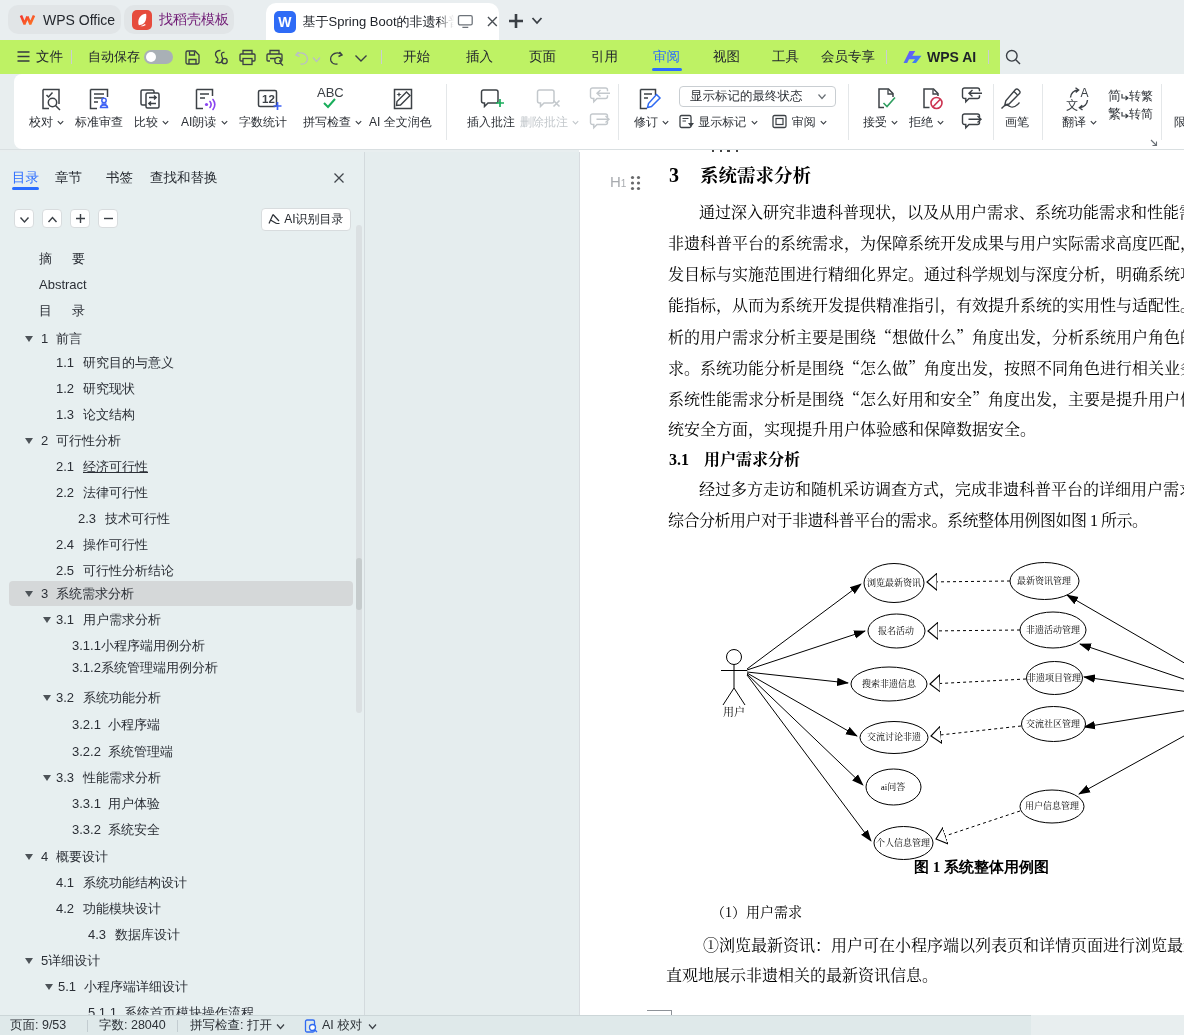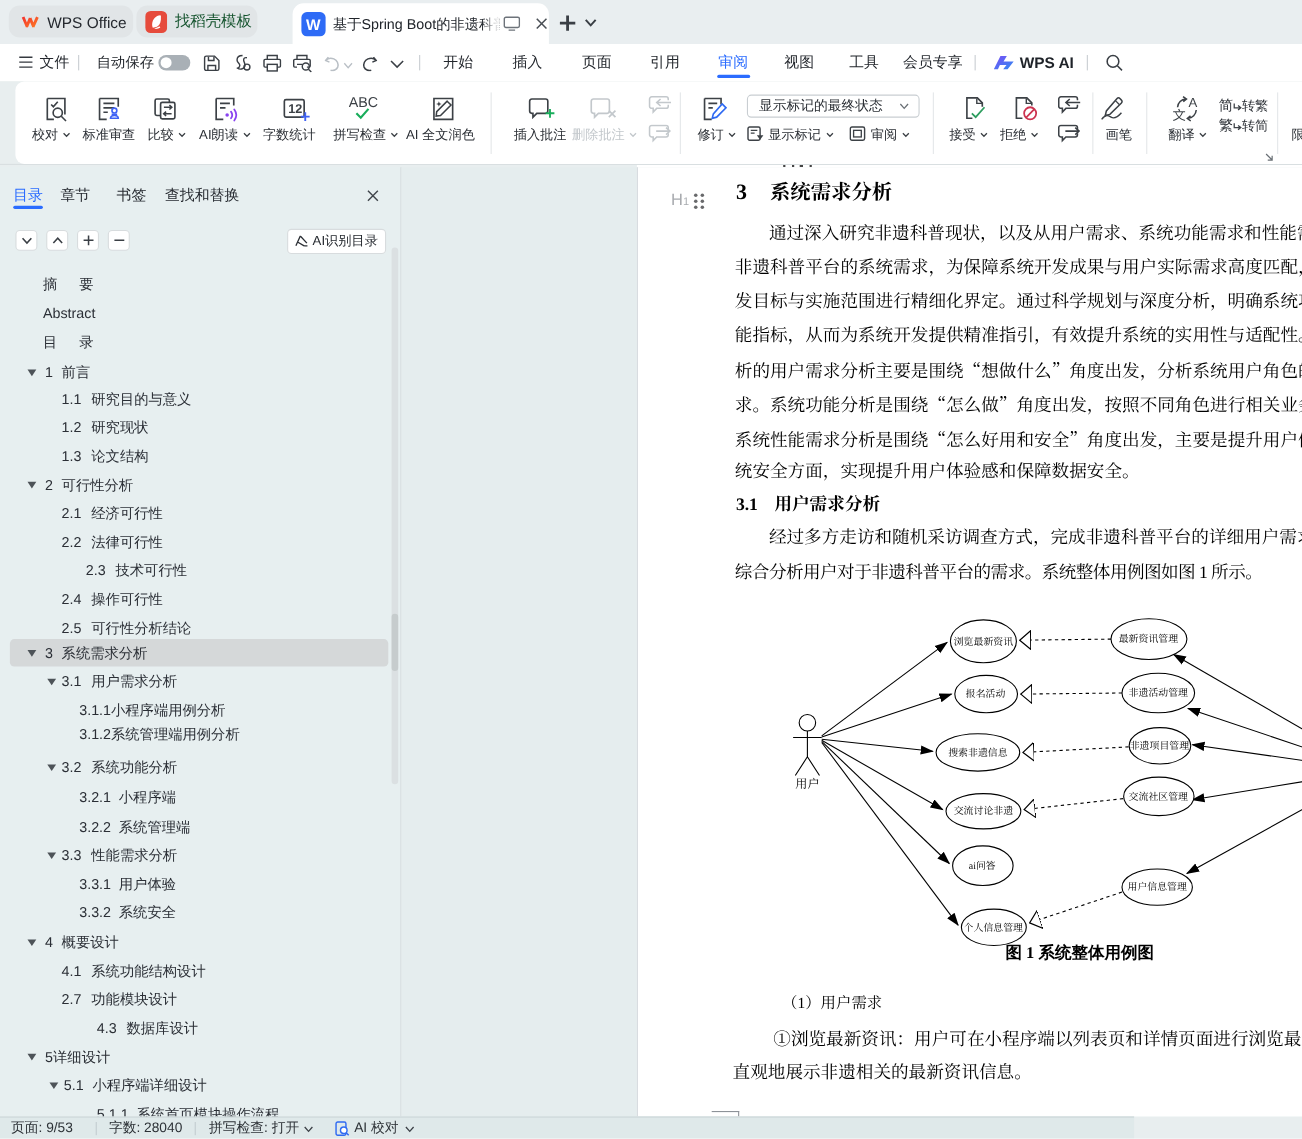--- a/index.html
+++ b/index.html
@@ -4,21 +4,21 @@
 <style>
   * { margin:0; padding:0; box-sizing:border-box; }
   html,body { width:1184px; height:1035px; overflow:hidden; font-family:"Liberation Sans", sans-serif; }
   .abs { position:absolute; }
   #root { position:relative; width:1184px; height:1035px; background:#e8eeef; }
   
   #tabbar { position:absolute; left:0; top:0; width:1184px; height:40px; background:#e9eef0; }
   .tab { position:absolute; top:5px; height:29px; border-radius:10px; background:#e1e5e7; display:flex; align-items:center; }
   #tabactive { position:absolute; left:266px; top:3px; width:233px; height:37px; background:#fff; border-radius:10px 10px 0 0; display:flex; align-items:center; }
   
-  #menubar { position:absolute; left:0; top:40px; width:1184px; height:34px; background:#ffffff; }
+  #menubar { position:absolute; left:0; top:40px; width:1000px; height:34px; background:#bef264; }
   .mi { position:absolute; top:0; height:34px; line-height:34px; font-size:13.5px; color:#23272d; }
   .vdiv { position:absolute; width:1px; background:#c9ced2; }
   
   #toolstrip { position:absolute; left:0; top:74px; width:1184px; height:78px; background:#e8eeef; }
   #toolpanel { position:absolute; left:14px; top:0px; width:1210px; height:75px; background:#fff; border-radius:8px; overflow:hidden; }
   .tbl { position:absolute; font-size:12px; color:#2b2f35; white-space:nowrap; line-height:14px; top:41px; }
   .tdiv { position:absolute; top:10px; height:56px; width:1px; background:#e4e7e9; }
   .car { display:inline-block; width:9px; height:9px; vertical-align:-1px; }
   
   #sidebar { position:absolute; left:0; top:152px; width:365px; height:863px; background:#e7eff0; border-right:1px solid #d3dadd; }
@@ -52,21 +52,21 @@
           <path d="M0.8 1.5 H4 M13 1.5 H16.2" stroke="url(#wg)" stroke-width="2.6" fill="none"></path>
         </svg>
       <span style="margin-left:7px; font-size:14px; color:#24282e;">WPS Office</span>
     </div>
     <div class="tab" style="left:124px; width:110px;">
       <svg style="margin-left:8px" width="20" height="20" viewBox="0 0 20 20">
           <rect x="0" y="0" width="20" height="20" rx="5" fill="#e64b3c"></rect>
           <path d="M13.8 3.8 C9.5 4.2 6.8 7.2 6.3 11.8 C6.2 13 6.4 14.2 6.9 15.2 C8.3 14.9 9.8 14.9 11 14.1 C13.5 12.6 14.6 9.5 14.3 4.6 Z" fill="#fff"></path>
           <path d="M8.2 16.2 C10 16.6 12.2 16.3 13.8 15.1 L12.9 13.9 C11.5 14.9 9.8 15.4 8.2 16.2 Z" fill="#fff"></path>
         </svg>
-      <span style="margin-left:7px; font-size:14px; color:#14532d;font-family:Liberation Serif, serif;">找稻壳模板</span>
+      <span style="margin-left:7px; font-size:14px; color:#701a75;font-family:Liberation Serif, serif;">找稻壳模板</span>
     </div>
     <div id="tabactive">
       <div style="margin-left:8px; width:22px; height:22px; border-radius:5px; background:#2e6bf6; color:#fff; font-size:14px; font-weight:bold; text-align:center; line-height:22px;">W</div>
       <span style="margin-left:7px; font-size:13px; color:#21252b; width:154px; overflow:hidden; white-space:nowrap; position:relative;">基于Spring Boot的非遗科普平<i style="position:absolute; right:0; top:0; width:16px; height:100%; background:linear-gradient(to right, rgba(255,255,255,0), #fff);"></i></span>
       <svg width="17" height="15" viewBox="0 0 17 15" style="margin-left:3px">
           <rect x="1.5" y="1.5" width="14" height="9.5" rx="1.5" fill="none" stroke="#6d737a" stroke-width="1.3"></rect>
           <path d="M5.5 13.5 H11.5" stroke="#6d737a" stroke-width="1.3"></path>
         </svg>
       <svg width="13" height="13" viewBox="0 0 13 13" style="margin-left:13px">
           <path d="M2 2 L11 11 M11 2 L2 11" stroke="#4a4f55" stroke-width="1.4"></path>
@@ -361,38 +361,38 @@
           <path d="M5 1.5 L1 10.5 M5 1.5 L11 8 M2.5 7 L8.5 10.5 M8.5 10.5 L11.5 10.5" fill="none" stroke="#2b2f35" stroke-width="1.2"></path>
         </svg> AI识别目录</div>
     <div class="ti" style="top:94px;"><span class="num" style="margin-left:39px; width:33px;">摘</span>要</div>
     <div class="ti" style="top:146px;"><span class="num" style="margin-left:39px; width:33px;">目</span>录</div>
     <div class="ti" style="top:120px; padding-left:39px;">Abstract</div>
     <div class="ti" style="top:174px;"><i class="tri" style="left:25px;"></i><span class="num" style="margin-left:41px; width:15px;">1</span>前言</div>
     <div class="ti" style="top:198px;"><span class="num" style="margin-left:56px; width:27px;">1.1</span>研究目的与意义</div>
     <div class="ti" style="top:224px;"><span class="num" style="margin-left:56px; width:27px;">1.2</span>研究现状</div>
     <div class="ti" style="top:250px;"><span class="num" style="margin-left:56px; width:27px;">1.3</span>论文结构</div>
     <div class="ti" style="top:276px;"><i class="tri" style="left:25px;"></i><span class="num" style="margin-left:41px; width:15px;">2</span>可行性分析</div>
-    <div class="ti" style="top:302px;"><span class="num" style="margin-left:56px; width:27px;">2.1</span>经济可行性</div>
+    <div class="ti" style="top:302px;text-decoration:underline;"><span class="num" style="margin-left:56px; width:27px;">2.1</span>经济可行性</div>
     <div class="ti" style="top:328px;"><span class="num" style="margin-left:56px; width:27px;">2.2</span>法律可行性</div>
     <div class="ti" style="top:354px;padding-left:22px;"><span class="num" style="margin-left:56px; width:27px;">2.3</span>技术可行性</div>
     <div class="ti" style="top:380px;"><span class="num" style="margin-left:56px; width:27px;">2.4</span>操作可行性</div>
     <div class="ti" style="top:406px;"><span class="num" style="margin-left:56px; width:27px;">2.5</span>可行性分析结论</div>
     <div class="ti" style="top:429px;"><div class="abs" style="left:9px; top:0px; width:344px; height:25px; background:#d5d8d9; border-radius:4px;"></div><i class="tri" style="left:25px;"></i><span class="num" style="position:relative; margin-left:41px; width:15px;">3</span><span style="position:relative;">系统需求分析</span></div>
     <div class="ti" style="top:455px;"><i class="tri" style="left:43px;"></i><span class="num" style="margin-left:56px; width:27px;">3.1</span>用户需求分析</div>
     <div class="ti" style="top:481px; padding-left:72px;">3.1.1小程序端用例分析</div>
     <div class="ti" style="top:503px; padding-left:72px;">3.1.2系统管理端用例分析</div>
     <div class="ti" style="top:533px;"><i class="tri" style="left:43px;"></i><span class="num" style="margin-left:56px; width:27px;">3.2</span>系统功能分析</div>
     <div class="ti" style="top:560px;"><span class="num" style="margin-left:72px; width:36px;">3.2.1</span>小程序端</div>
     <div class="ti" style="top:587px;"><span class="num" style="margin-left:72px; width:36px;">3.2.2</span>系统管理端</div>
     <div class="ti" style="top:613px;"><i class="tri" style="left:43px;"></i><span class="num" style="margin-left:56px; width:27px;">3.3</span>性能需求分析</div>
     <div class="ti" style="top:639px;"><span class="num" style="margin-left:72px; width:36px;">3.3.1</span>用户体验</div>
     <div class="ti" style="top:665px;"><span class="num" style="margin-left:72px; width:36px;">3.3.2</span>系统安全</div>
     <div class="ti" style="top:692px;"><i class="tri" style="left:25px;"></i><span class="num" style="margin-left:41px; width:15px;">4</span>概要设计</div>
     <div class="ti" style="top:718px;"><span class="num" style="margin-left:56px; width:27px;">4.1</span>系统功能结构设计</div>
-    <div class="ti" style="top:744px;"><span class="num" style="margin-left:56px; width:27px;">2.7</span>功能模块设计</div>
+    <div class="ti" style="top:744px;"><span class="num" style="margin-left:56px; width:27px;">4.2</span>功能模块设计</div>
     <div class="ti" style="top:770px;"><span class="num" style="margin-left:88px; width:27px;">4.3</span>数据库设计</div>
     <div class="ti" style="top:796px;"><i class="tri" style="left:25px;"></i><span style="margin-left:41px;">5详细设计</span></div>
     <div class="ti" style="top:822px;"><i class="tri" style="left:45px;"></i><span class="num" style="margin-left:58px; width:26px;">5.1</span>小程序端详细设计</div>
     <div class="ti" style="top:848px;"><span class="num" style="margin-left:88px; width:36px;">5.1.1</span>系统首页模块操作流程</div>
     <div class="abs" style="left:356px; top:73px; width:6px; height:488px; background:#dbe0e2; border-radius:3px;"></div>
     <div class="abs" style="left:356px; top:406px; width:6px; height:52px; background:#c6cccd; border-radius:3px;"></div>
   </div>
   <div id="workspace">
       <div id="page">
     <div class="abs" style="left:30px; top:21px; color:#a8abaf; font-size:15px; font-family:'Liberation Sans';">H<span style="font-size:10px;">1</span></div>

